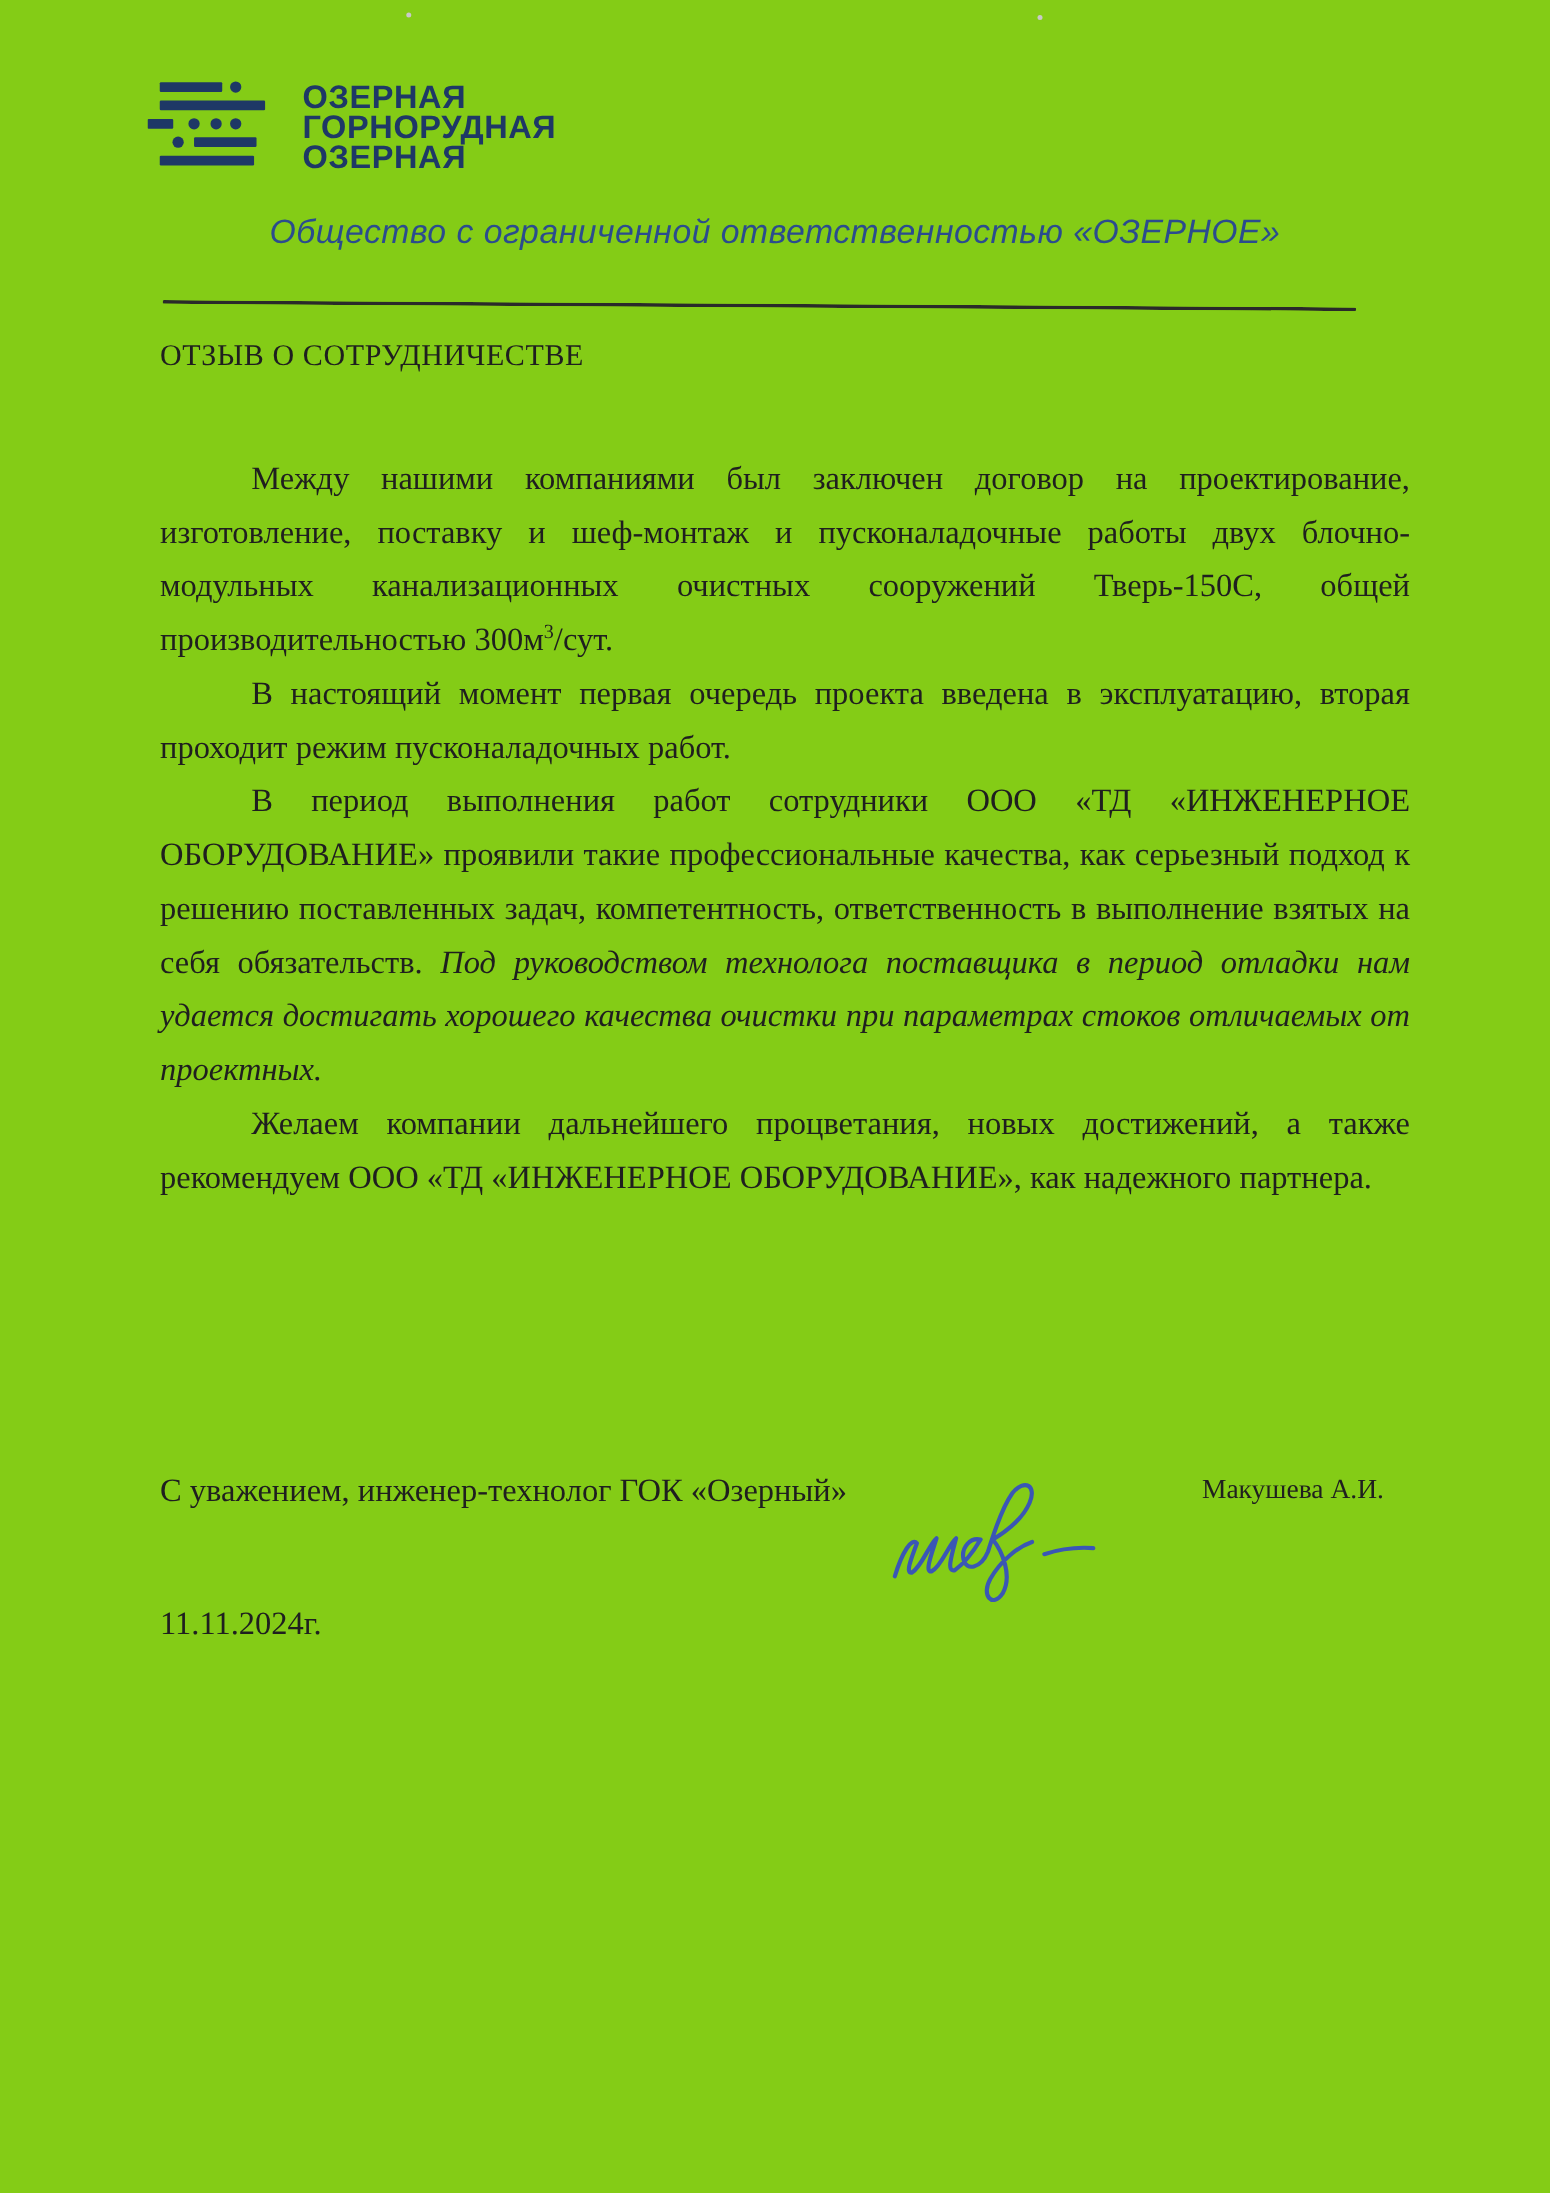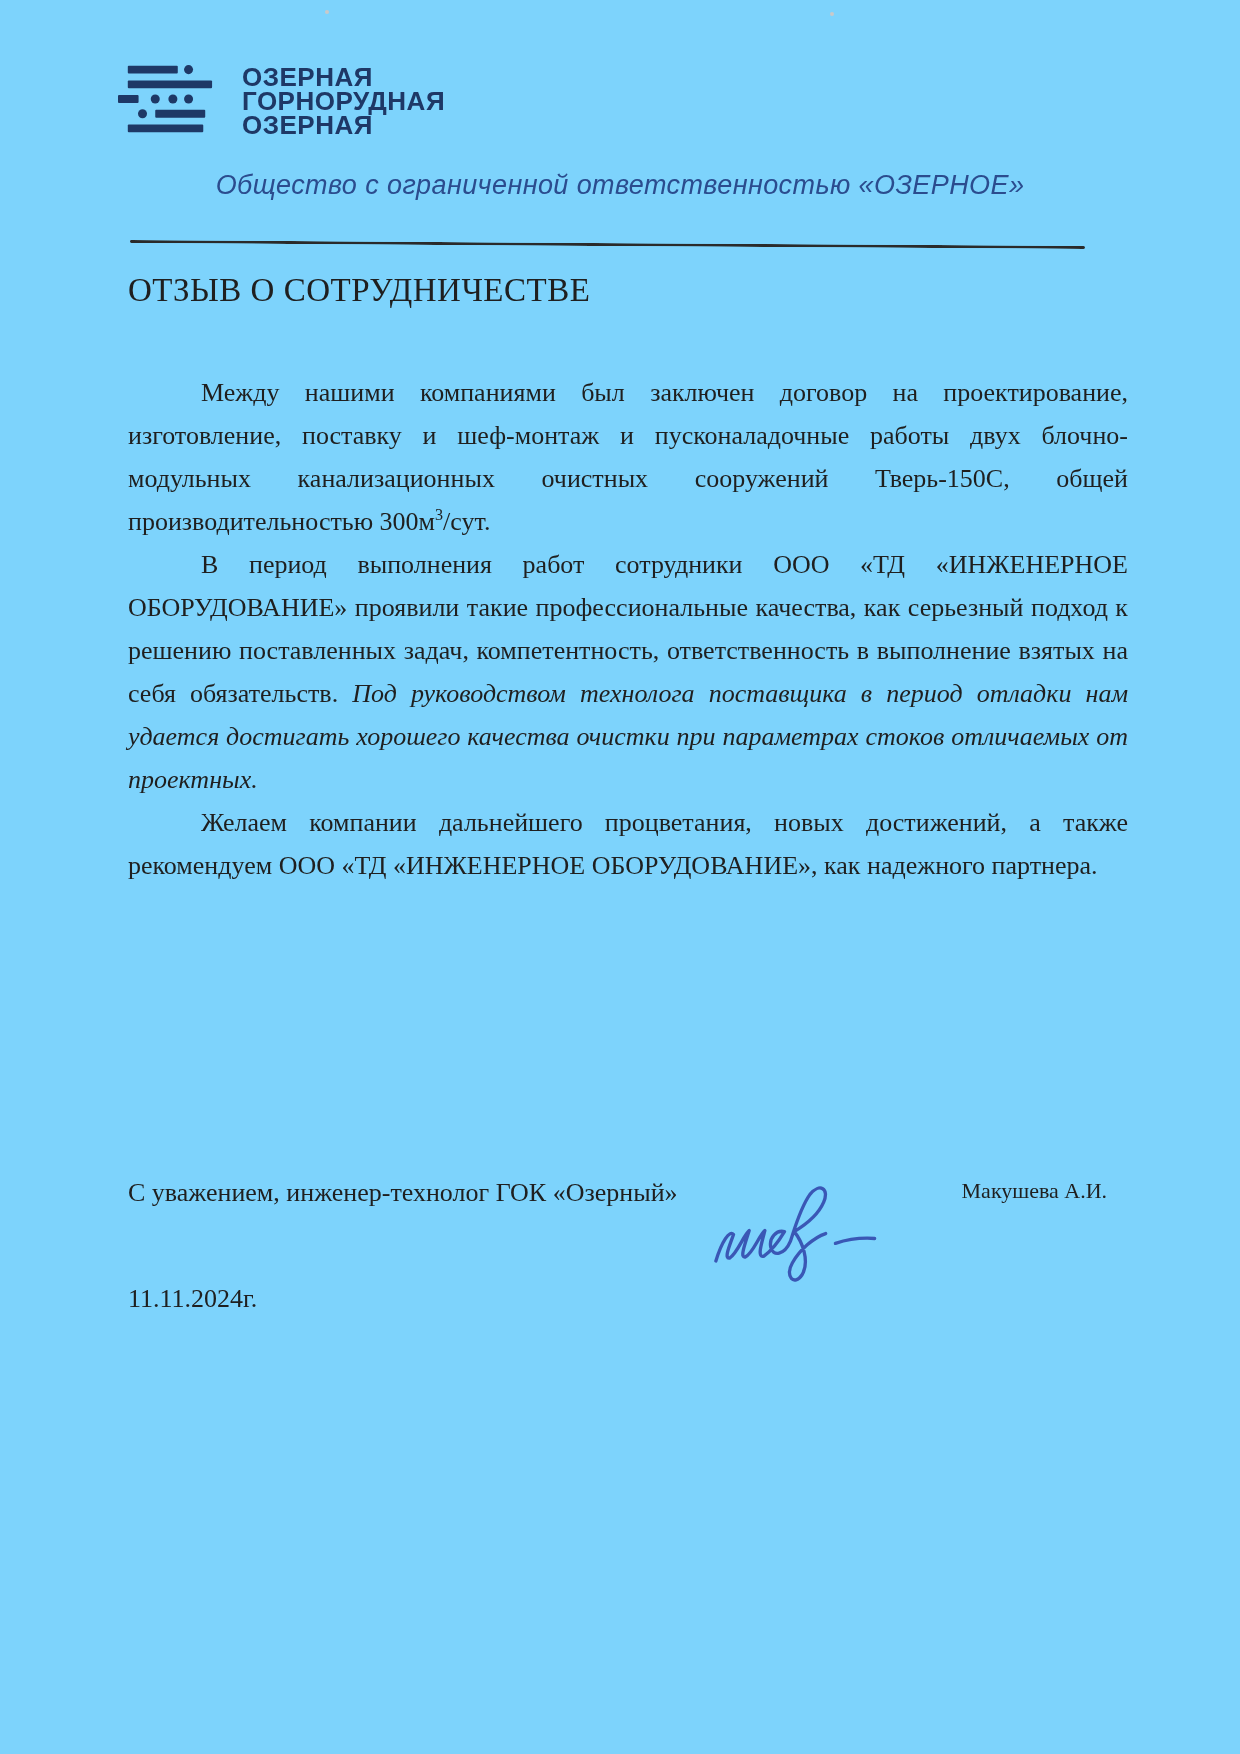--- a/index.html
+++ b/index.html
@@ -1,20 +1,20 @@
 <!DOCTYPE html>
 <html lang="ru"><head>
 <meta charset="utf-8">
 <style>
   html,body{margin:0;padding:0;background:#8a8a8a;}
   .page{
     position:relative;
     width:1240px;height:1754px;
     margin:0 auto;
-    background:#7dd3fc;
+    background:#84cc16;
     font-family:"Liberation Serif", serif;
     color:#1f1f1f;
     overflow:hidden;
   }
   
   .letterhead{position:absolute;top:64px;left:118px;display:flex;align-items:flex-start;}
   .logo-mark{width:98px;height:72px;flex:0 0 auto;}
   .logo-text{
     margin-left:26px;margin-top:1px;
     font-family:"Liberation Sans", sans-serif;
@@ -31,21 +31,21 @@
   }
   .rule{
     position:absolute;top:243px;left:130px;width:955px;height:0;
     border-top:3px solid #2a2a2a;
     transform:rotate(0.35deg);
     border-radius:2px;
   }
   
   .doc{position:absolute;top:272px;left:128px;width:1000px;}
   .doc-title{
-    font-size:33px;font-weight:400;margin:0 0 62px 0;
+    font-size:24px;font-weight:400;margin:0 0 62px 0;
     letter-spacing:.5px;
   }
   .paragraphs p{
     margin:0;
     font-size:26px;line-height:43px;
     text-align:justify;
     text-indent:73px;
   }
   .paragraphs .it{font-style:italic;}
   .paragraphs sup{font-size:0.62em;line-height:0;vertical-align:super;}
@@ -89,20 +89,21 @@
   </div>
 
   <div class="org-line" style="color:#2b4c8e;">Общество с ограниченной ответственностью «ОЗЕРНОЕ»</div>
 
   <div class="rule"></div>
 
   <div class="doc">
     <h1 class="doc-title">ОТЗЫВ О СОТРУДНИЧЕСТВЕ</h1>
     <div class="paragraphs" id="paragraphs">
         <p><span>Между нашими компаниями был заключен договор на проектирование, изготовление, поставку и шеф-монтаж и пусконаладочные работы двух блочно-модульных канализационных очистных сооружений Тверь-150С, общей производительностью 300м</span><sup>3</sup><span>/сут.</span></p>
+        <p><span>В настоящий момент первая очередь проекта введена в эксплуатацию, вторая проходит режим пусконаладочных работ.</span></p>
         <p><span>В период выполнения работ сотрудники ООО «ТД «ИНЖЕНЕРНОЕ ОБОРУДОВАНИЕ» проявили такие профессиональные качества, как серьезный подход к решению поставленных задач, компетентность, ответственность в выполнение взятых на себя обязательств.  </span><span class="it">Под руководством технолога поставщика в период отладки нам удается достигать хорошего качества очистки при параметрах стоков отличаемых от проектных.</span></p>
         <p><span>Желаем компании дальнейшего процветания, новых достижений, а также рекомендуем ООО «ТД «ИНЖЕНЕРНОЕ ОБОРУДОВАНИЕ», как надежного партнера.</span></p>
       </div>
   </div>
 
   <div class="sig-row">
     <span class="sig-closing">С уважением, инженер-технолог ГОК «Озерный»</span>
     <svg class="sig-scribble" viewBox="0 0 200 115" xmlns="http://www.w3.org/2000/svg" aria-hidden="true">
       <g fill="none" stroke="#3a57b5" stroke-width="3.4" stroke-linecap="round" stroke-linejoin="round">
         <path d="M6,82

